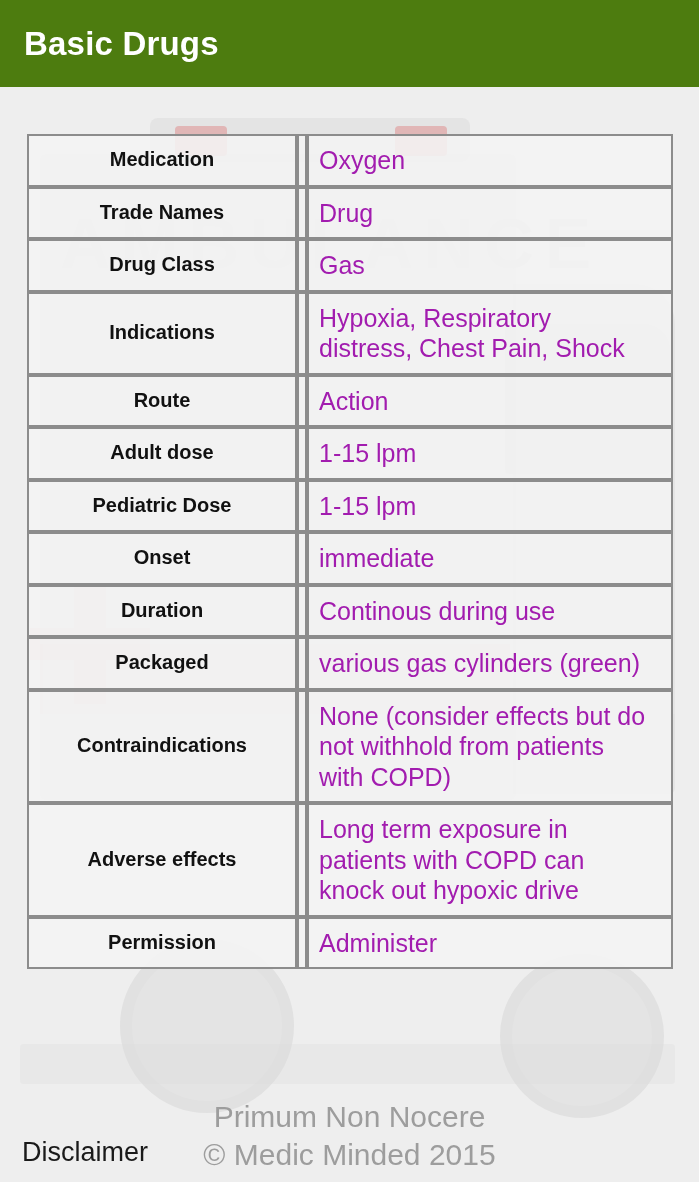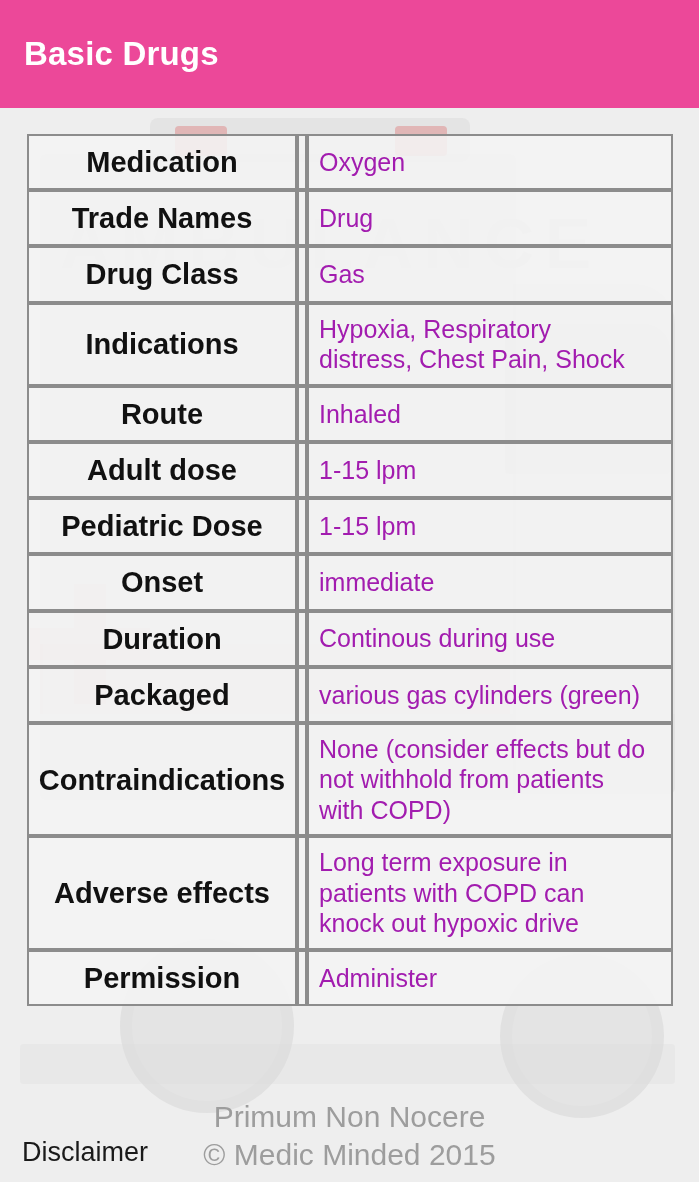--- a/index.html
+++ b/index.html
@@ -10,22 +10,22 @@
     width: 699px;
     height: 1182px;
     font-family: "Liberation Sans", sans-serif;
     background: #e9e9e9;
     overflow: hidden;
     position: relative;
   }
 
   
   .appbar {
-    height: 108px;
-    background: #ec4899;
+    height: 87px;
+    background: #4d7c0f;
     display: flex;
     align-items: center;
     padding-left: 24px;
     box-sizing: border-box;
     position: relative;
     z-index: 5;
   }
   .appbar-title {
     color: #ffffff;
     font-size: 33px;
@@ -184,21 +184,21 @@
   table.drug-table td {
     border: 2px solid #8c8c8c;
     background: rgba(244,244,244,0.88);
     vertical-align: middle;
     box-sizing: border-box;
   }
   td.label-cell {
     width: 270px;
     text-align: center;
     font-weight: bold;
-    font-size: 29px;
+    font-size: 20px;
     color: #111111;
     padding: 9px 6px;
     line-height: 1.18;
   }
   td.gap-cell {
     width: 10px;
     padding: 0;
     border-left: 2px solid #8c8c8c;
     border-right: 2px solid #8c8c8c;
     background: rgba(244,244,244,0.88);
@@ -281,21 +281,21 @@
         <td class="value-cell">Gas</td>
       </tr>
       <tr>
         <td class="label-cell">Indications</td>
         <td class="gap-cell"></td>
         <td class="value-cell">Hypoxia, Respiratory distress, Chest Pain, Shock</td>
       </tr>
       <tr>
         <td class="label-cell">Route</td>
         <td class="gap-cell"></td>
-        <td class="value-cell">Inhaled</td>
+        <td class="value-cell">Action</td>
       </tr>
       <tr>
         <td class="label-cell">Adult dose</td>
         <td class="gap-cell"></td>
         <td class="value-cell">1-15 lpm</td>
       </tr>
       <tr>
         <td class="label-cell">Pediatric Dose</td>
         <td class="gap-cell"></td>
         <td class="value-cell">1-15 lpm</td>

